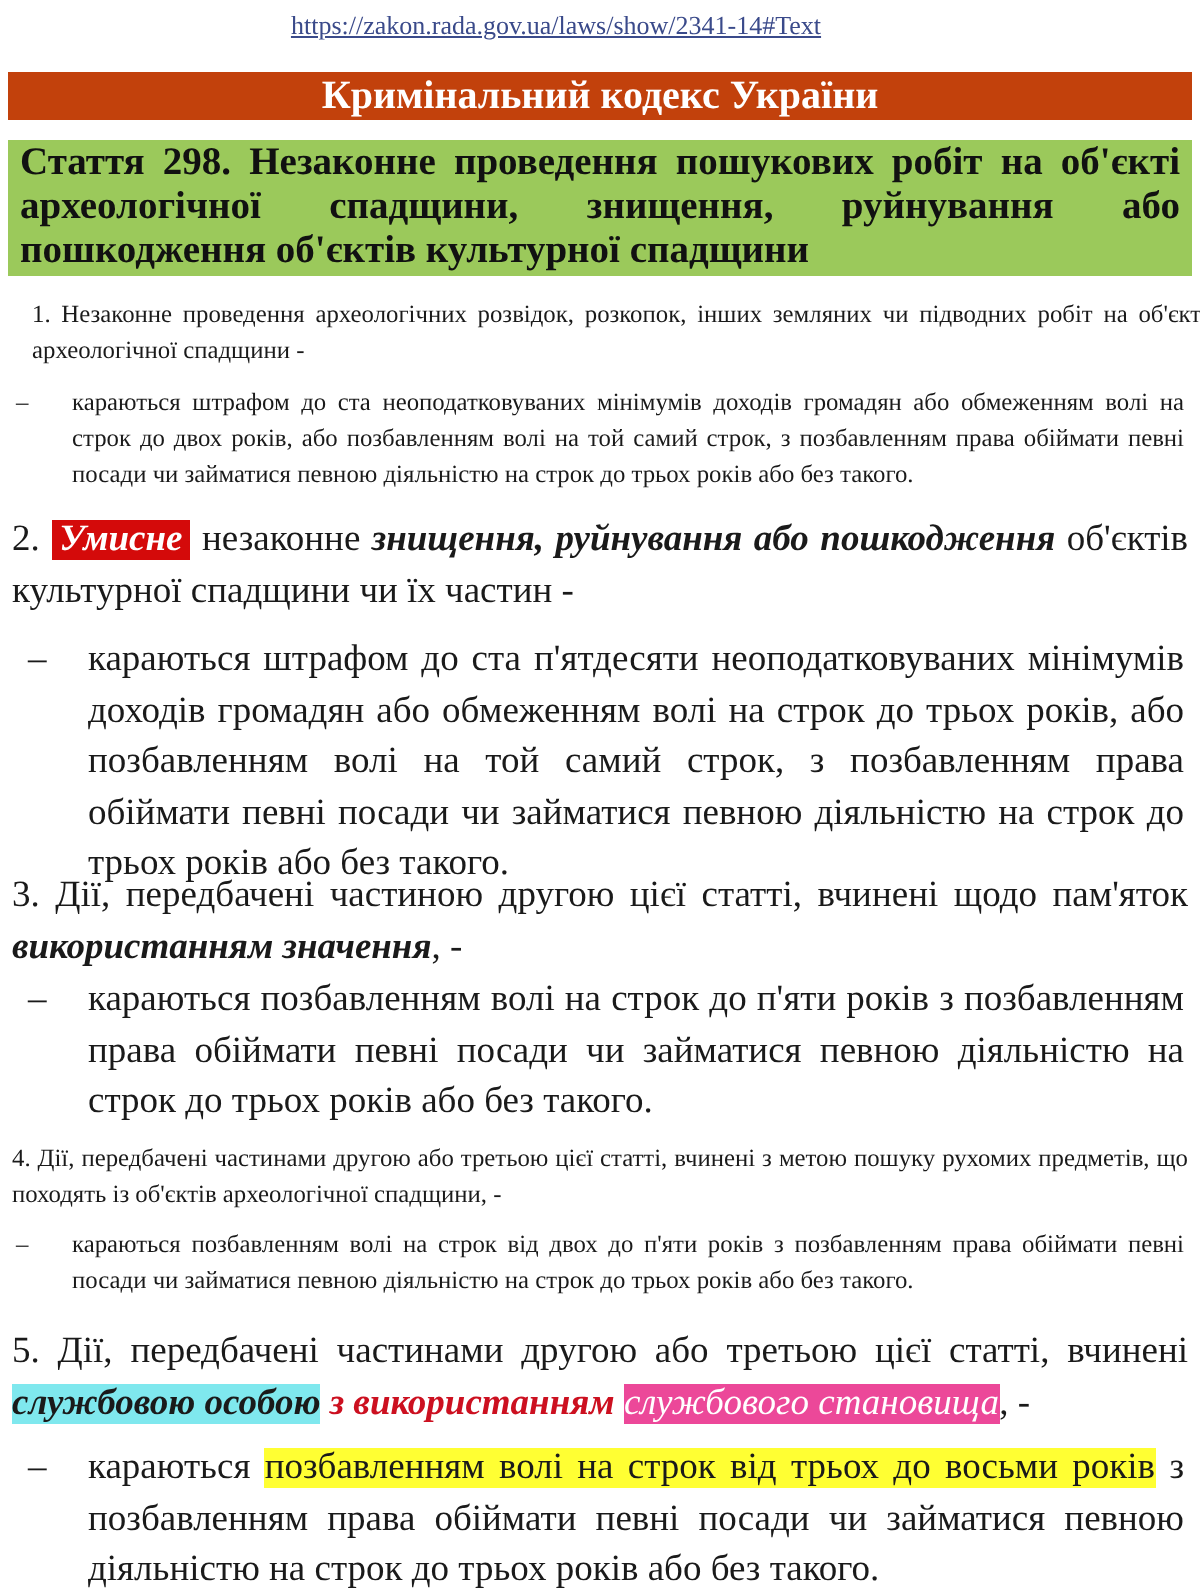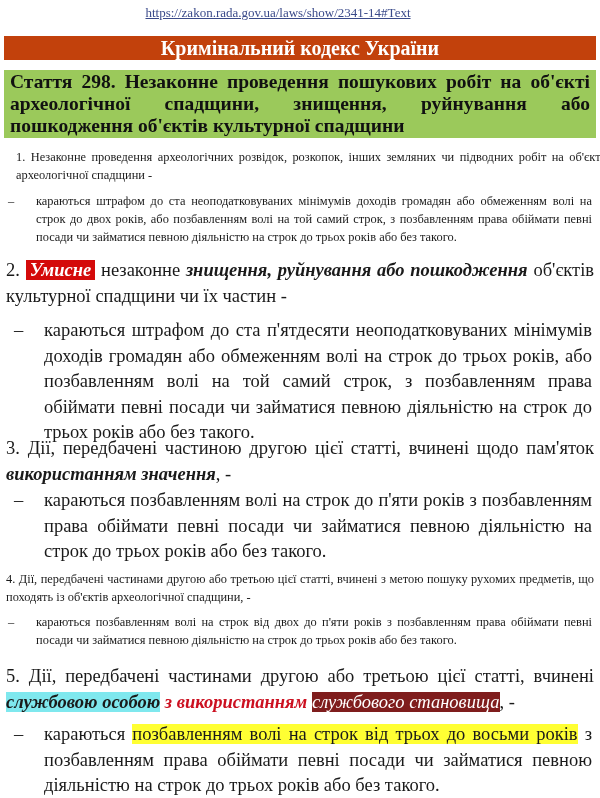--- a/index.html
+++ b/index.html
@@ -20,21 +20,21 @@
   .dash-small { position:absolute; left:36px; width:556px; font-size:12.4px; line-height:18px;
                 text-align:justify; }
   .dash-small .d { position:absolute; left:-28px; }
   .dash-big { position:absolute; left:44px; width:548px; font-size:18.5px; line-height:25.5px;
               text-align:justify; }
   .dash-big .d { position:absolute; left:-30px; }
   .hl-red { background:#d40a0a; color:#fff; font-weight:bold; font-style:italic; padding:0 4px; }
   .bi { font-weight:bold; font-style:italic; }
   .hl-cyan { background:#7fe8ee; font-weight:bold; font-style:italic; }
   .red-text { color:#cc1020; font-weight:bold; font-style:italic; }
-  .hl-red2 { background:#7f1d1d; color:#fff; font-style:italic; }
+  .hl-red2 { background:#ec4899; color:#fff; font-style:italic; }
   .hl-yellow { background:#ffff33;margin-top:36px; }
 </style>
 </head>
 <body>
 
 <div class="url">https://zakon.rada.gov.ua/laws/show/2341-14#Text</div>
 
 <div class="banner">Кримінальний кодекс України</div>
 
 <div class="article">Стаття 298. Незаконне проведення пошукових робіт на об'єкті археологічної спадщини, знищення, руйнування або пошкодження об'єктів культурної спадщини</div>

